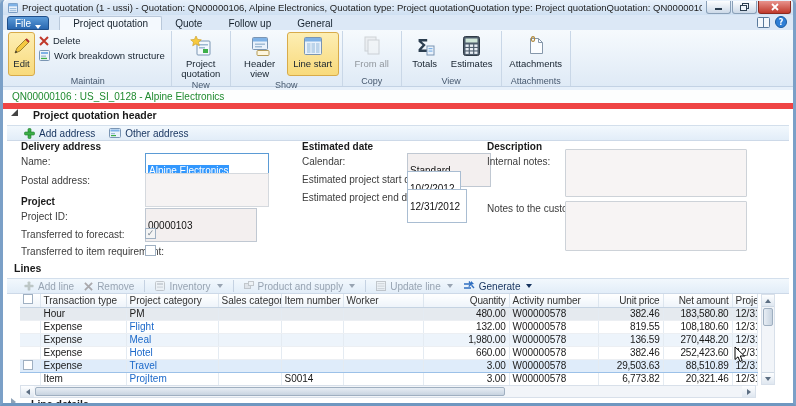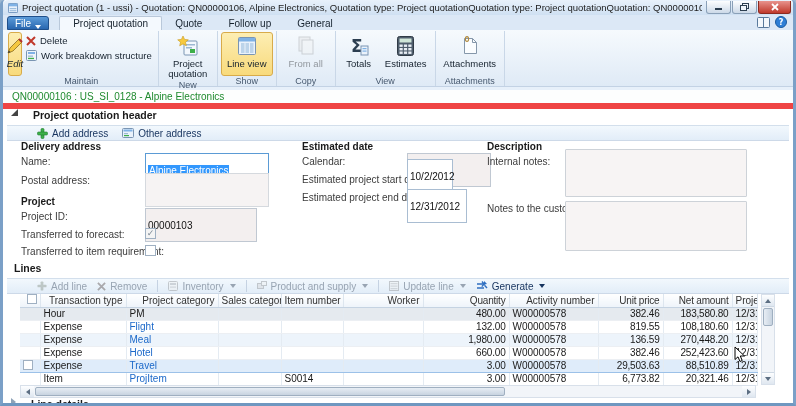--- a/index.html
+++ b/index.html
@@ -34,35 +34,35 @@
   .rgroup { display:flex; flex-direction:column; border-right:1px solid #c9d7e7; padding:1px 3px 0 3px; }
   .rgroup-buttons { display:flex; flex:1 1 auto; align-items:flex-start; gap:1px; }
   .rgroup-label { text-align:center; font-size:9px; color:#46586e; height:12px; line-height:11px; }
   .bigbtn { width:52px; min-height:44px; display:flex; flex-direction:column; align-items:center; padding-top:2px;
     font-size:9.5px; line-height:10px; text-align:center; border:1px solid transparent; border-radius:3px; color:#16222e; }
   .bigbtn .ic { height:22px; display:flex; align-items:center; justify-content:center; margin-bottom:2px; }
   .bigbtn.hl { background:linear-gradient(#fdeeb3,#f8da7c); border-color:#d8ab4a; }
   .bigbtn.disabled { opacity:.45; filter:grayscale(.8); }
   .smallcol { display:flex; flex-direction:column; gap:2px; padding-top:2px; }
   .smallbtn { display:flex; align-items:center; gap:4px; font-size:9.5px; color:#16222e; padding:1px 3px; }
-  .editbtn { width:14px;font-style:italic; }
+  .editbtn { width:27px; }
 
   
   .gapstrip { height:3px; background:#e7f0fa; }
   .rec-header { height:19px; background:#fdfefe; border-bottom:6px solid #ef4444; display:flex; align-items:center;
     padding-left:9px; color:#1f8a2e; font-size:10px; }
 
   
   .content { padding:0 4px; }
   .sec-head { height:16px; display:flex; align-items:flex-start; gap:15px; padding-left:4px; font-weight:bold; font-size:10.5px; }
   .exp-tri { width:0; height:0; border-left:7px solid transparent; border-bottom:7px solid #444; }
   .col-tri { width:0; height:0; border-top:4px solid transparent; border-bottom:4px solid transparent; border-left:5px solid #8fa3b8; }
 
   .strip { height:16px; background:linear-gradient(#f2f8fd,#e2edf8); border-top:1px solid #d3dfec; border-bottom:1px solid #cdd9e8;
-    display:flex; align-items:center; gap:14px; padding-left:30px; font-size:10px; color:#16335e; }
+    display:flex; align-items:center; gap:14px; padding-left:17px; font-size:10px; color:#16335e; }
   .strip .titem { display:flex; align-items:center; gap:4px; }
   .strip .sep { width:1px; height:12px; background:#c5d2e2; }
   .strip .disabled { color:#98a4b2; }
   .strip .disabled svg { opacity:.45; filter:grayscale(.9); }
   .caret-s { width:0; height:0; border-left:3px solid transparent; border-right:3px solid transparent; border-top:4px solid currentColor; margin-left:2px; }
 
   
   .formarea { position:relative; height:121px; font-size:10px; color:#3c3c3c; }
   .gtitle { position:absolute; font-weight:bold; font-size:10px; color:#1a1a1a; }
   .flabel { position:absolute; color:#3c3c3c; }
@@ -72,21 +72,21 @@
   .inputbox.ro { background:#f3efef; border-color:#c0c8d2; }
   .inputbox.dis { background:#f6f3f3; border-color:#d5d9de; }
   .selmark { background:#3297fd; color:#fff; padding:0 1px; }
   .ta { position:absolute; background:#f7f4f4; border:1px solid #cdd2d8; border-radius:1px; }
   .cb { position:absolute; width:11px; height:11px; border:1px solid #9fb0c2; background:#f4f4f4;
     font-size:9px; line-height:9px; text-align:center; color:#7c8894; }
 
   
   .gridwrap { position:relative; height:91px; }
   table.grid { border-collapse:collapse; table-layout:fixed; width:737px; margin-left:13px; font-size:10px; }
-  table.grid th { height:13px; font-weight:normal; text-align:right; color:#333;
+  table.grid th { height:13px; font-weight:normal; text-align:left; color:#333;
     background:linear-gradient(#fff,#eef4fa); border-bottom:1px solid #c5d3e2; border-right:1px solid #dde6ef; padding:0 3px; white-space:nowrap; overflow:hidden; }
   table.grid td { height:13px; border-right:1px solid #e4ebf2; border-bottom:1px solid #eceff3; padding:0 3px; white-space:nowrap; overflow:hidden; }
   table.grid .num { text-align:right; letter-spacing:-0.2px; }
   table.grid tr.alt td { background:#edf4fb; }
   table.grid tr.selrow td { background:#e5eaef; }
   table.grid tr.hoverrow td { background:#dfecfa; border-top:1px solid #9cc1e8; border-bottom:1px solid #9cc1e8; }
   .catlink { color:#1b68c9; }
   .rowcb { width:10px; height:10px; border:1px solid #9fb0c2; background:#fff; display:inline-block; }
 
   
@@ -208,31 +208,43 @@
               </svg>
             </span>
           <span>Project quotation</span>
         </div>
       </div>
       <div class="rgroup-label">New</div>
     </div>
 
     <div class="rgroup">
       <div class="rgroup-buttons">
+        <div class="bigbtn">
+          <span class="ic">
+              <svg width="22" height="19" viewBox="0 0 22 19">
+                <rect x="3.5" y="0.5" width="15" height="12" rx="1" fill="#eaf2fb" stroke="#7a95b3"></rect>
+                <rect x="4" y="1" width="14" height="3.5" fill="#7fb2e6"></rect>
+                <rect x="6" y="6.5" width="10" height="1.4" fill="#9db8d2"></rect>
+                <rect x="6" y="9" width="7" height="1.4" fill="#9db8d2"></rect>
+                <rect x="8" y="13.5" width="12" height="5" rx="1" fill="#fdf6df" stroke="#b59b57"></rect>
+              </svg>
+            </span>
+          <span>Header view</span>
+        </div>
         <div class="bigbtn hl">
           <span class="ic">
               <svg width="20" height="19" viewBox="0 0 20 19">
                 <rect x="1.5" y="0.5" width="17" height="17" rx="1" fill="#eaf2fb" stroke="#7a95b3"></rect>
                 <rect x="2" y="1" width="16" height="3.5" fill="#7fb2e6"></rect>
                 <rect x="4" y="6" width="3.5" height="10" fill="#bcd4ea"></rect>
                 <rect x="8.5" y="6" width="3.5" height="10" fill="#bcd4ea"></rect>
                 <rect x="13" y="6" width="3.5" height="10" fill="#bcd4ea"></rect>
               </svg>
             </span>
-          <span>Line view</span>
+          <span>Line start</span>
         </div>
       </div>
       <div class="rgroup-label">Show</div>
     </div>
 
     <div class="rgroup">
       <div class="rgroup-buttons">
         <div class="bigbtn disabled">
           <span class="ic">
               <svg width="20" height="20" viewBox="0 0 20 20">
@@ -347,21 +359,21 @@
       <span class="inputbox ro" style="left:138px; top:67px; width:112px">00000103</span>
       <span class="flabel" style="left:14px; top:88px">Transferred to forecast:</span>
       <span class="cb" style="left:138px; top:87px">✓</span>
       <span class="flabel" style="left:14px; top:105px">Transferred to item requirement:</span>
       <span class="cb" style="left:138px; top:104px; background:#fff"></span>
 
       <span class="gtitle" style="left:295px; top:0">Estimated date</span>
       <span class="flabel" style="left:295px; top:15px">Calendar:</span>
       <span class="inputbox ro" style="left:400px; top:12px; width:84px">Standard</span>
       <span class="flabel" style="left:295px; top:33px">Estimated project start date:</span>
-      <span class="inputbox" style="left:400px; top:18px; width:46px">10/2/2012</span>
+      <span class="inputbox" style="left:400px; top:30px; width:54px">10/2/2012</span>
       <span class="flabel" style="left:295px; top:51px">Estimated project end date:</span>
       <span class="inputbox" style="left:400px; top:48px; width:60px">12/31/2012</span>
 
       <span class="gtitle" style="left:480px; top:0">Description</span>
       <span class="flabel" style="left:480px; top:15px">Internal notes:</span>
       <span class="ta" style="left:558px; top:8px; width:182px; height:48px"></span>
       <span class="flabel" style="left:480px; top:62px">Notes to the customer:</span>
       <span class="ta" style="left:558px; top:60px; width:182px; height:50px"></span>
     </div>
 

